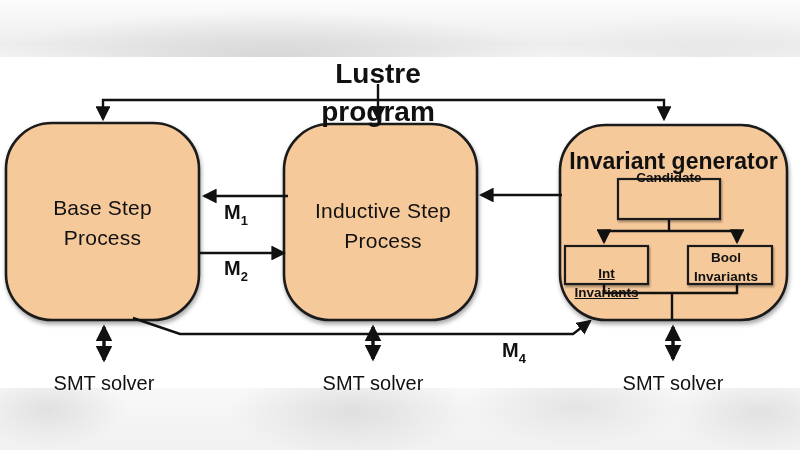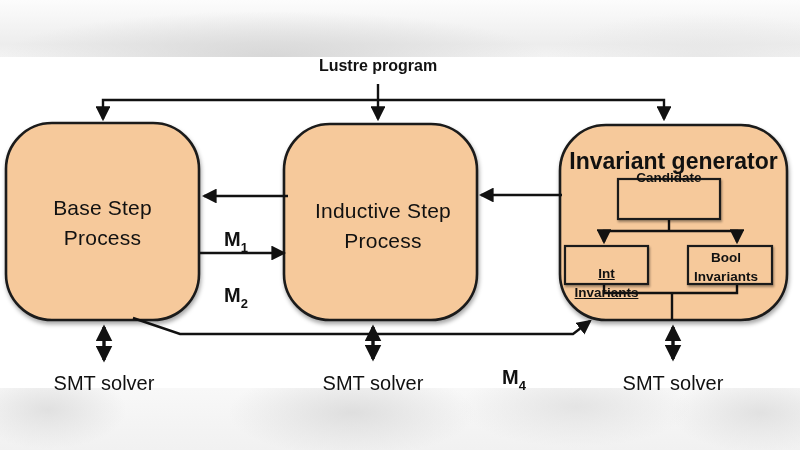--- a/index.html
+++ b/index.html
@@ -21,29 +21,29 @@
     background:
       radial-gradient(14% 90% at 6% 35%, rgba(222,222,222,.9), rgba(222,222,222,0) 70%),
       radial-gradient(22% 100% at 44% 40%, rgba(221,221,221,.95), rgba(221,221,221,0) 70%),
       radial-gradient(20% 90% at 72% 30%, rgba(226,226,226,.9), rgba(226,226,226,0) 72%),
       radial-gradient(16% 90% at 95% 40%, rgba(223,223,223,.9), rgba(223,223,223,0) 70%),
       linear-gradient(to bottom,#f8f8f8,#f1f1f1);
   }
   svg#wires{position:absolute;left:0;top:0;}
   .lbl{position:absolute;text-align:center;line-height:1.35;}
   .proc-lbl{font-size:21px;font-weight:400;letter-spacing:.2px;line-height:1.45;}
-  #lustre-label{left:288px;top:55px;width:180px;font-size:16px;font-weight:600;}
+  #lustre-label{left:288px;top:55px;width:180px;font-size:28px;font-weight:600;}
   #base-label{left:6px;top:193px;width:193px;}
   #inductive-label{left:284px;top:196px;width:198px;}
   #invariant-title{left:560px;top:146px;width:227px;font-size:23px;font-weight:600;}
   .sub-lbl{font-size:13.5px;font-weight:600;line-height:1.38;}
   #candidate-label{left:618px;top:169px;width:102px;}
   #int-label{left:565px;top:265px;width:83px;text-decoration:underline;}
   #bool-label{left:688px;top:249px;width:76px;}
-  .m-lbl{font-size:20px;font-weight:600;margin-top:27px;}
+  .m-lbl{font-size:20px;font-weight:600;}
   .m-lbl sub{font-size:13px;position:relative;top:1px;}
   #m1-label{left:210px;top:199px;width:52px;}
   #m2-label{left:210px;top:255px;width:52px;}
   #m3-label{left:488px;top:200px;width:52px;}
   #m4-label{left:488px;top:337px;width:52px;}
   .smt-lbl{font-size:20px;font-weight:400;width:124px;}
   #smt-left{left:42px;top:370px;}
   #smt-center{left:311px;top:370px;}
   #smt-right{left:611px;top:370px;}
   .big-boxes{filter:drop-shadow(1px 3px 2px rgba(0,0,0,0.35));}

